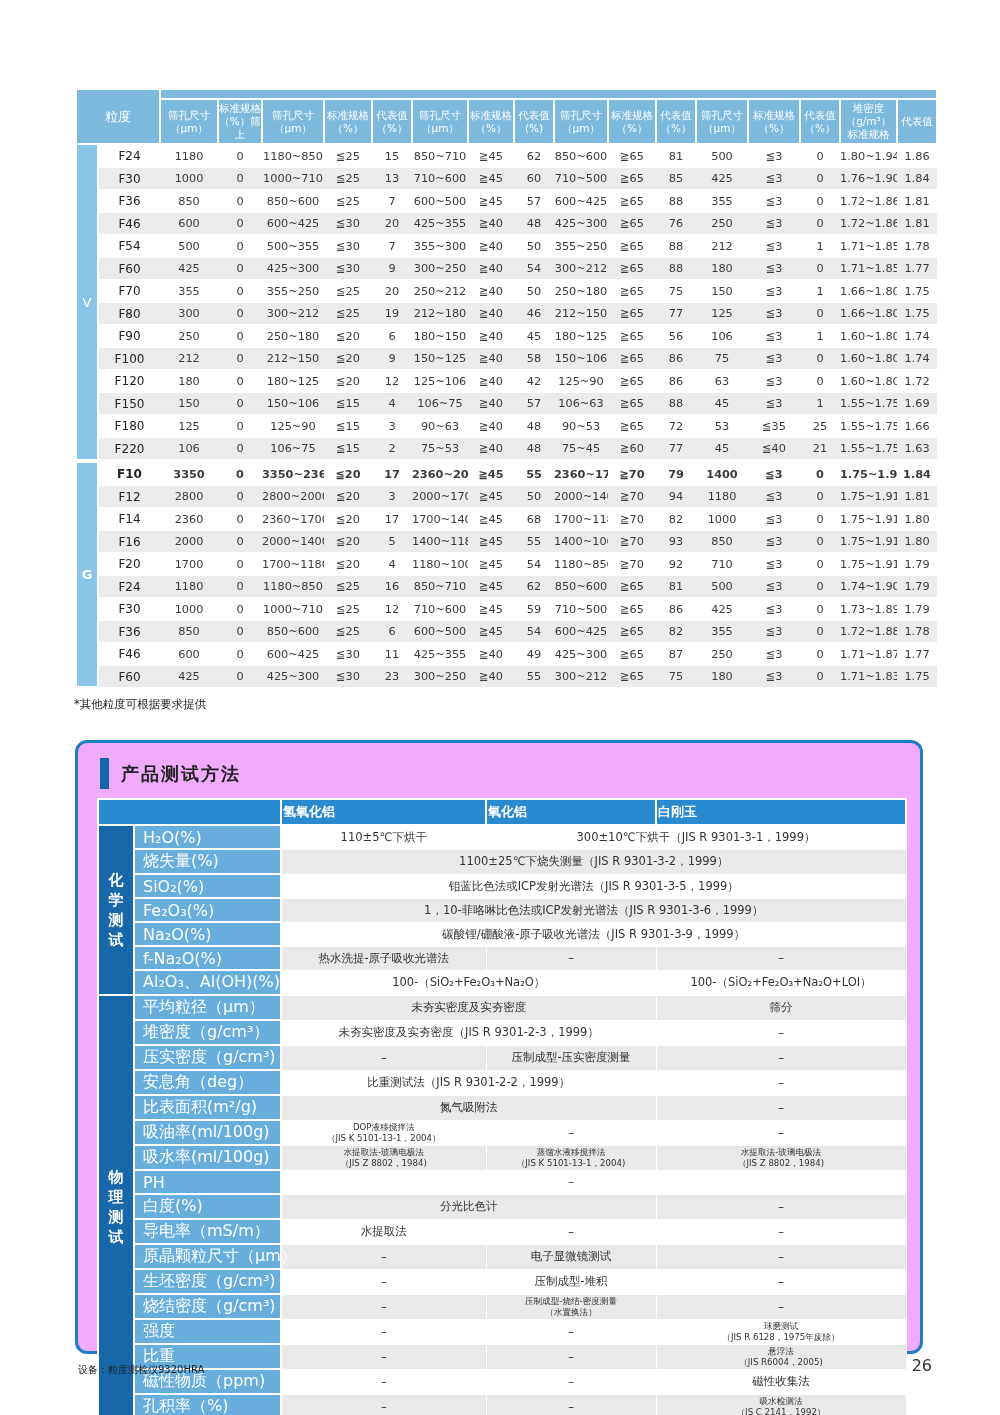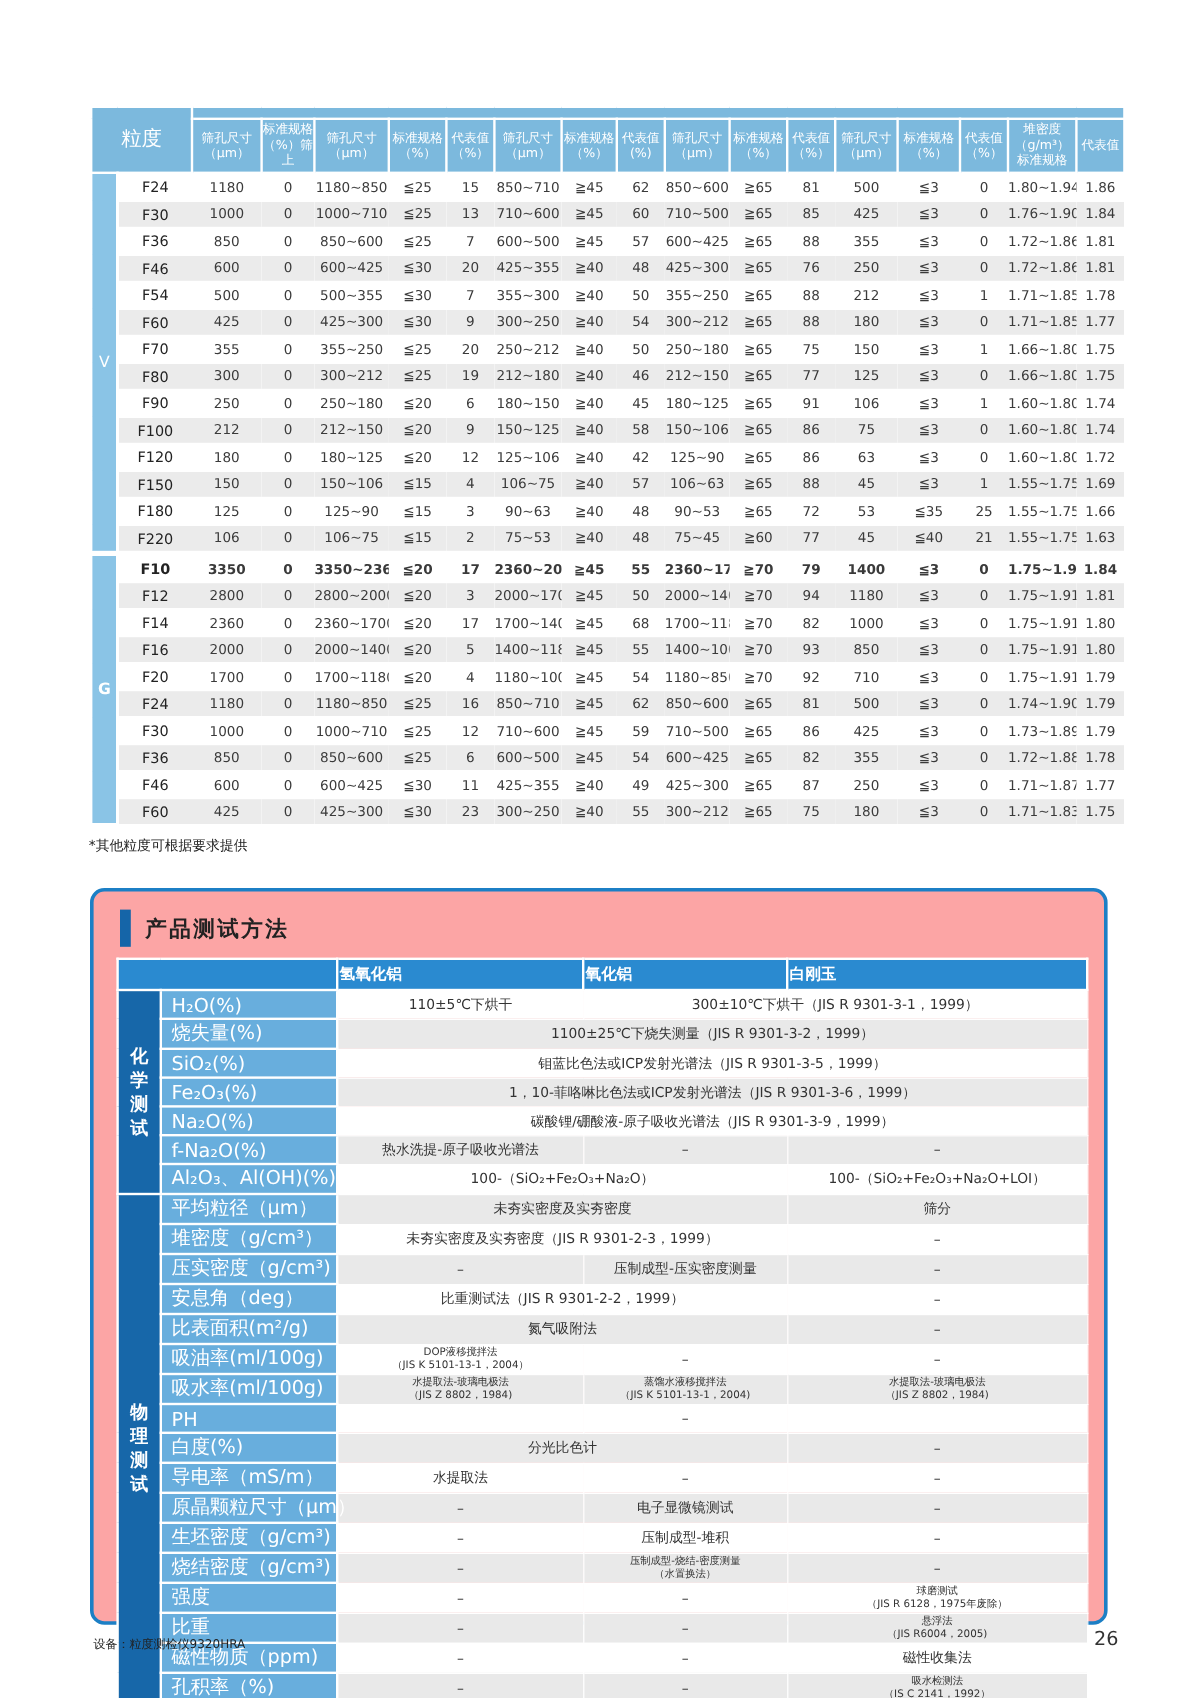--- a/index.html
+++ b/index.html
@@ -8,34 +8,34 @@
     font-family:"DejaVu Sans","Liberation Sans",sans-serif;color:#333;
   }
   
   .size-wrap{position:absolute;left:75px;top:88px;width:861px;}
   table{border-collapse:collapse;table-layout:fixed;width:100%;}
   .st th{
     background:#7cb9dd;color:#fff;font-weight:normal;font-size:10.5px;line-height:1.25;
     white-space:pre-line;border:2px solid #fff;padding:2px 0;vertical-align:middle;text-align:center;
   }
   .st th.strip{height:8px;padding:0;}
-  .st th.corner{font-size:17px;text-align:center;}
+  .st th.corner{font-size:13px;text-align:center;}
   .st td{
     font-size:11.3px;text-align:center;height:21.5px;padding:0;
     border-top:1px solid #fff;color:#3a3a3a;background:#fff;overflow:hidden;
   }
   .st tr.alt td{background:#ebebeb;}
   .st td.grp{background:#8ac4e6;color:#fff;font-size:13px;border:2px solid #fff;}
   .st td.grade{font-size:12px;color:#222;}
   .st tr.gap td{border-top:4px solid #fff;font-weight:bold;}
   .note{position:absolute;left:74px;top:697px;font-size:11.5px;color:#222;}
   
   .methods-box{
     position:absolute;left:75px;top:740px;width:848px;height:614px;
-    border:3px solid #1c7fc5;border-radius:12px;box-sizing:border-box;background:#fca5a5;
+    border:3px solid #1c7fc5;border-radius:12px;box-sizing:border-box;background:#f0abfc;
   }
   .box-title{position:absolute;left:22px;top:15px;display:flex;align-items:center;}
   .accent{width:9px;height:31px;background:#1565a8;margin-right:12px;}
   .title-text{font-size:18px;font-weight:bold;color:#222;letter-spacing:2px;}
   .mt-wrap{position:absolute;left:19px;top:55px;width:810px;}
   .mt th{
     background:#2a8ad0;color:#fff;font-size:13px;font-weight:bold;
     border:2px solid #fff;height:22px;padding:1px;text-align:left;
   }
   .mt td{
@@ -278,21 +278,21 @@
           <td>250</td>
           <td>0</td>
           <td>250~180</td>
           <td>≦20</td>
           <td>6</td>
           <td>180~150</td>
           <td>≧40</td>
           <td>45</td>
           <td>180~125</td>
           <td>≧65</td>
-          <td>91</td>
+          <td>56</td>
           <td>106</td>
           <td>≦3</td>
           <td>1</td>
           <td>1.60~1.80</td>
           <td>1.74</td>
         </tr>
         <tr class="alt">
           <td class="grade">F100</td>
           <td>212</td>
           <td>0</td>

